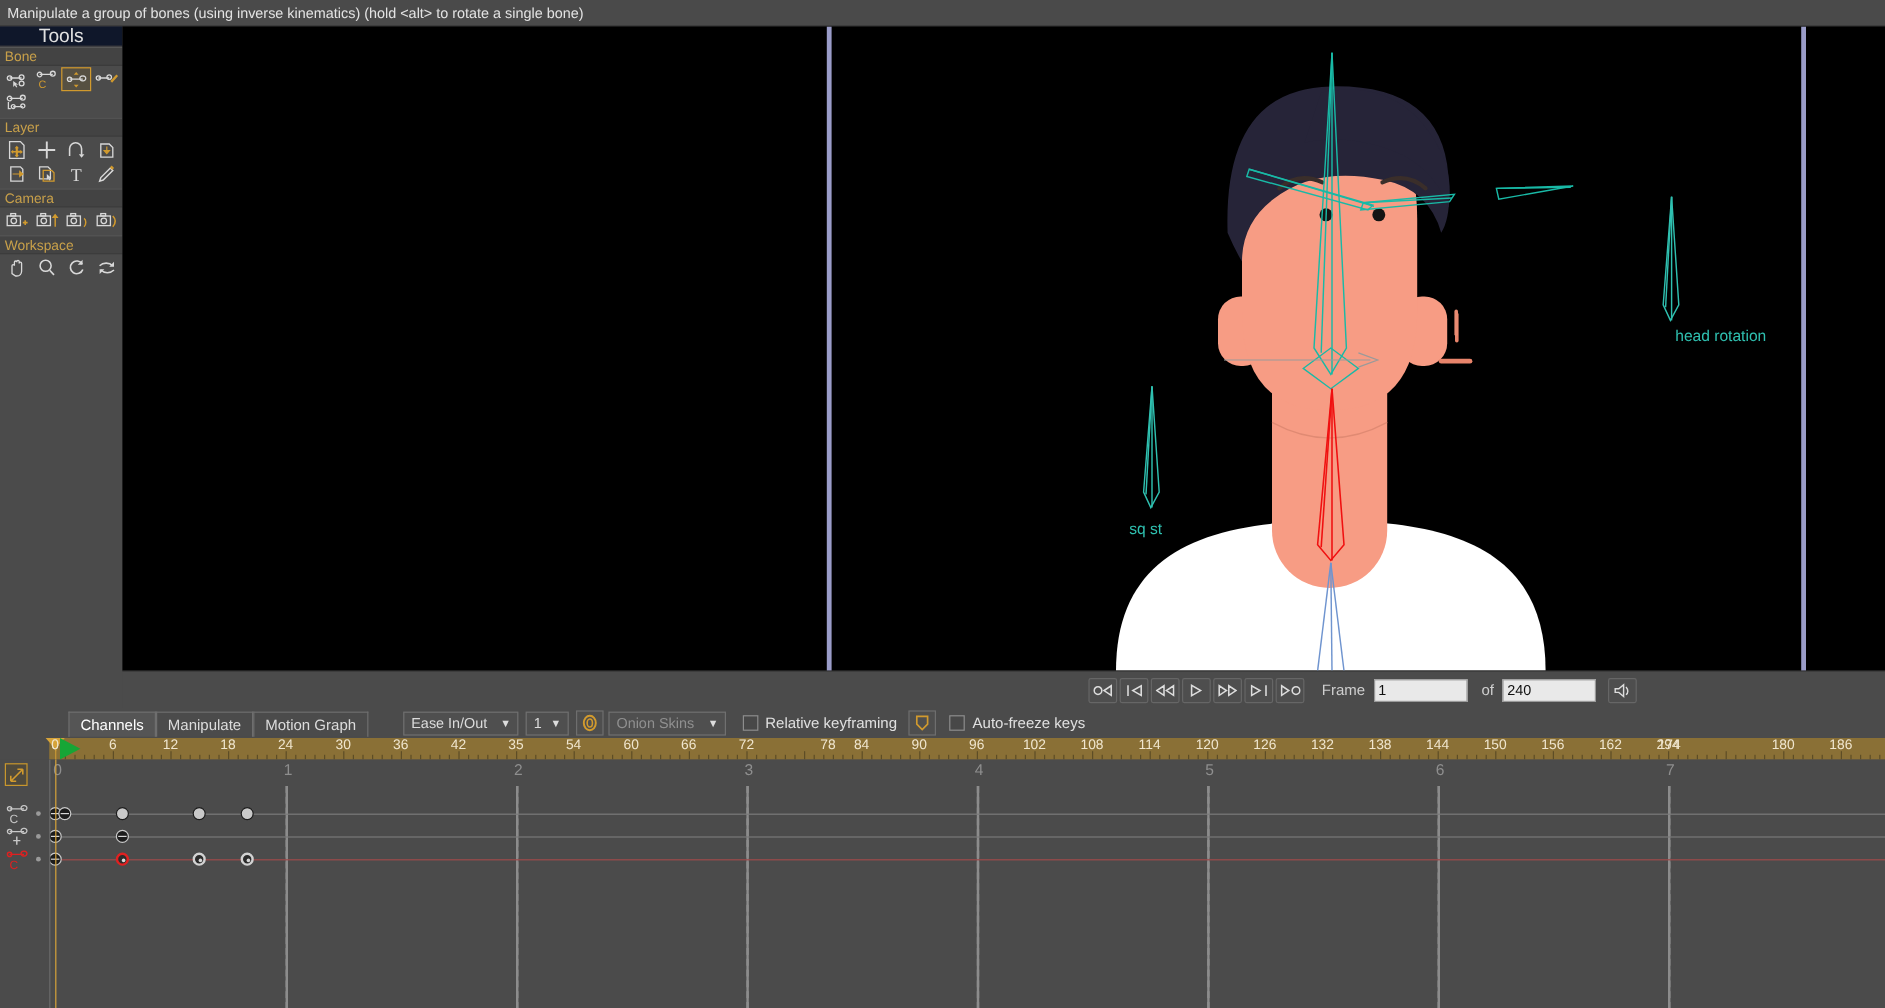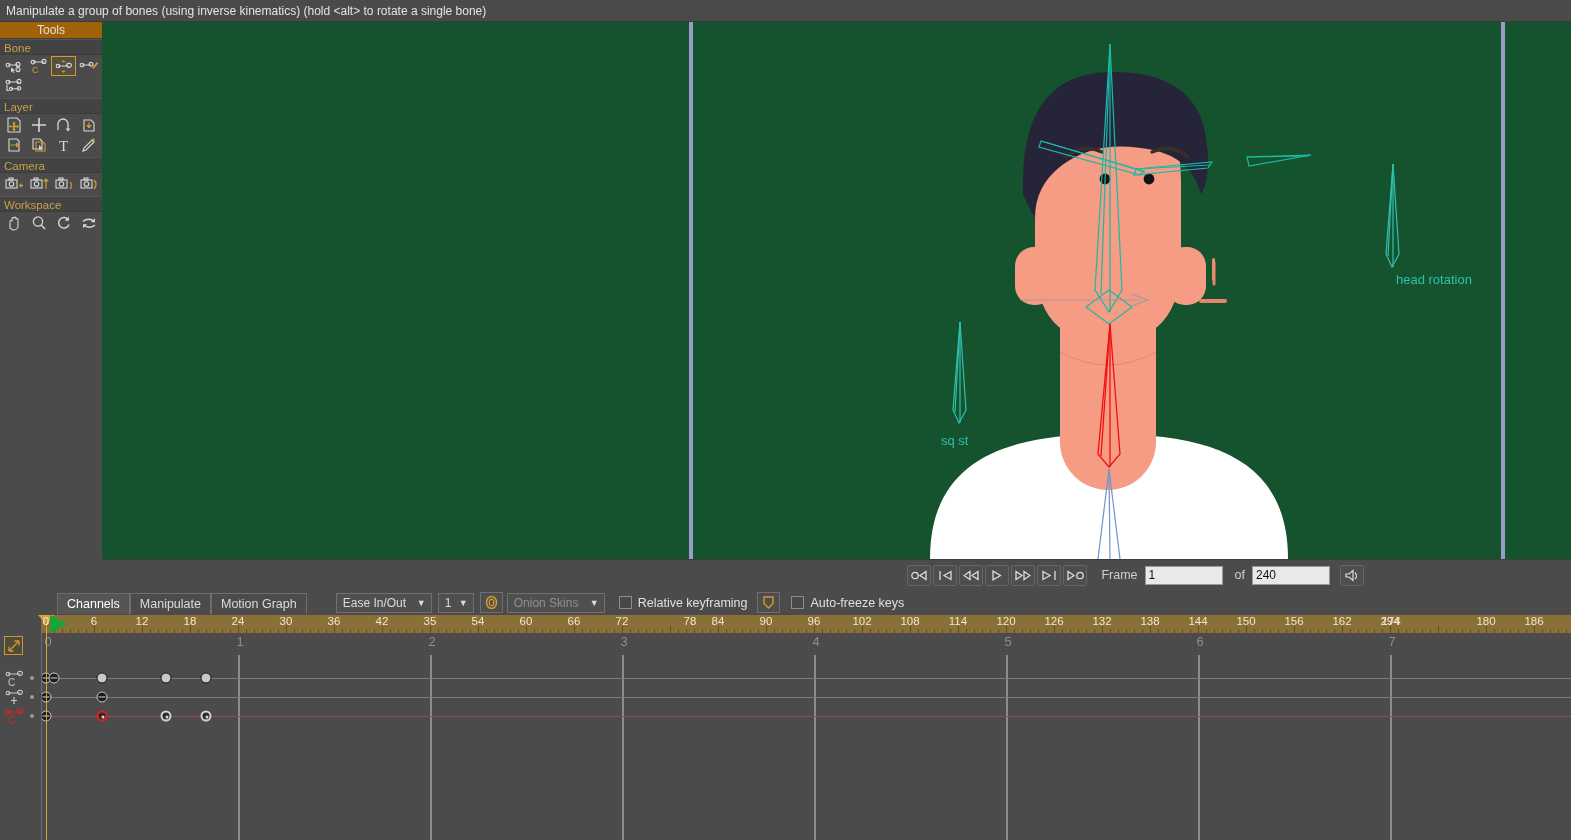--- a/index.html
+++ b/index.html
@@ -24,23 +24,23 @@
     font-size: 12px; color: #e3e3e3;
   }
 
   
   #toolpanel {
     position: absolute; left: 0; top: 22px; width: 102px; height: 818px;
     background: #4b4b4b;
   }
   .panel-title {
     height: 17px; line-height: 17px;
-    background: #a16207;
+    background: #0f172a;
     text-align: center;
-    color: #e0e0e0; font-size: 12px;
+    color: #e0e0e0; font-size: 16px;
     border-bottom: 1px solid #3f3f3f;
   }
   .group-head {
     height: 16px; line-height: 16px;
     background: #434343;
     color: #c8a04a; font-size: 11.5px;
     padding-left: 4px;
     border-top: 1px solid #565656;
     border-bottom: 1px solid #3b3b3b;
   }
@@ -57,21 +57,21 @@
   .tool-btn.sel {
     border: 1px solid #d19a2e;
     background: #565042;
   }
   .tool-btn svg { display: block; }
 
   
   #canvaswrap {
     position: absolute; left: 102px; top: 22px;
     width: 1469px; height: 537px;
-    background: #14532d;
+    background: #000000;
     overflow: hidden;
   }
   .guide {
     position: absolute; top: 0; width: 4px; height: 537px;
     background: #9a9cc8;
   }
   #canvas-svg { position: absolute; left: 0; top: 0; }
   .bone-label {
     position: absolute;
     color: #2fc0b0; font-size: 13px;

